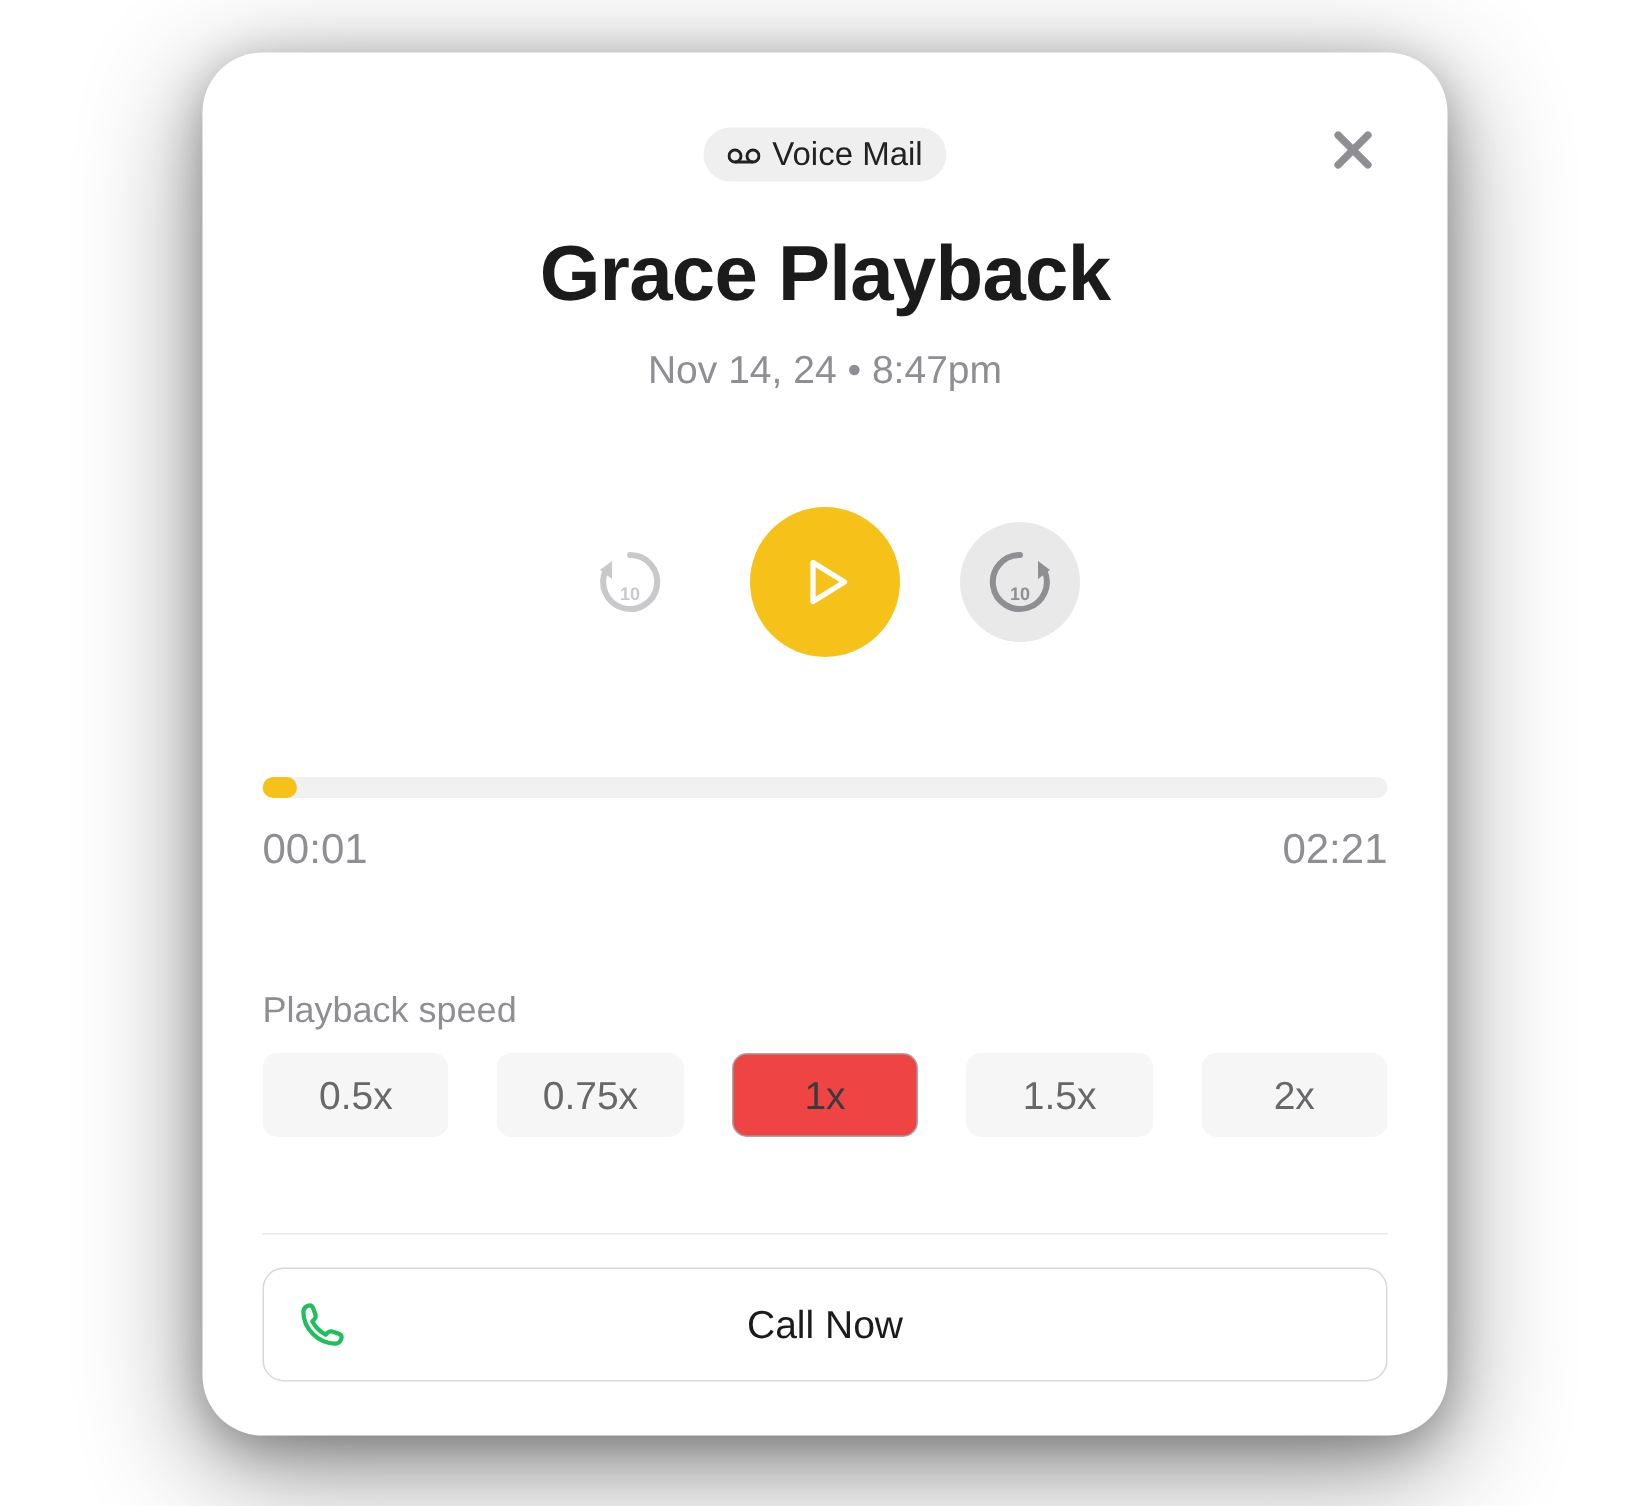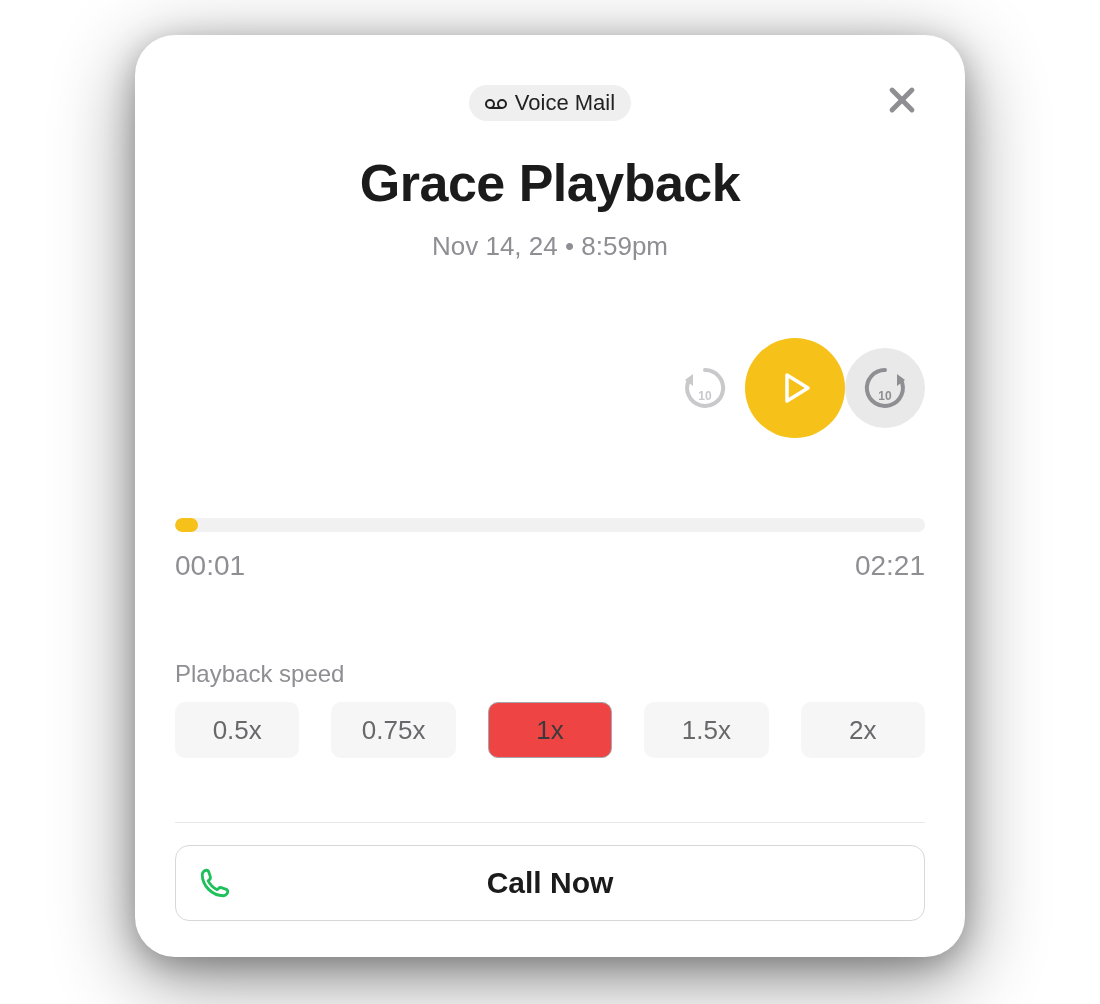--- a/index.html
+++ b/index.html
@@ -50,22 +50,23 @@
       letter-spacing: -0.5px;
     }
     .date {
       text-align: center;
       font-size: 26px;
       color: #8e8e93;
       margin-top: 18px;
     }
     .controls {
       display: flex;
-      justify-content: flex-end;
+      justify-content: center;
       align-items: center;
+      gap: 40px;
       margin-top: 76px;
       text-decoration: underline;
     }
     .play-btn {
       width: 100px; height: 100px;
       border-radius: 50%;
       background: #f6c21a;
       display: flex; align-items: center; justify-content: center;
       cursor: pointer;
     }
@@ -136,22 +137,22 @@
       gap: 14px;
       cursor: pointer;
       position: relative;
     }
     .call-btn .phone-icon {
       position: absolute;
       left: 22px;
       display: flex; align-items: center;
     }
     .call-btn .label {
-      font-size: 30px;
-      font-weight: 700;
+      font-size: 26px;
+      font-weight: 400;
       color: #1b1b1b;
     }
     .skip-label {
       font-size: 12px;
       fill: #8e8e93;
       font-weight: 600;
     }
     .rewind-label {
       font-size: 12px;
       fill: #c9c9cc;
@@ -179,21 +180,21 @@
         <line x1="5" y1="5" x2="19" y2="19" stroke="#8e8e93" stroke-width="3.5" stroke-linecap="round"></line>
         <line x1="19" y1="5" x2="5" y2="19" stroke="#8e8e93" stroke-width="3.5" stroke-linecap="round"></line>
       </svg>
     </div>
   </div>
 
   <h1 class="title">Grace Playback</h1>
   <div class="date">
     <span>Nov 14, 24</span>
     <span> • </span>
-    <span>8:59pm</span>
+    <span>8:47pm</span>
   </div>
 
   <div class="controls">
     <div class="rewind-btn">
       <svg width="52" height="52" viewBox="0 0 52 52">
         <path d="M26 8 A18 18 0 1 1 10 18" fill="none" stroke="#c9c9cc" stroke-width="4" stroke-linecap="round"></path>
         <polygon points="14,12 6,18 14,24" fill="#c9c9cc"></polygon>
         <text x="26" y="38" text-anchor="middle" class="rewind-label">10</text>
       </svg>
     </div>

